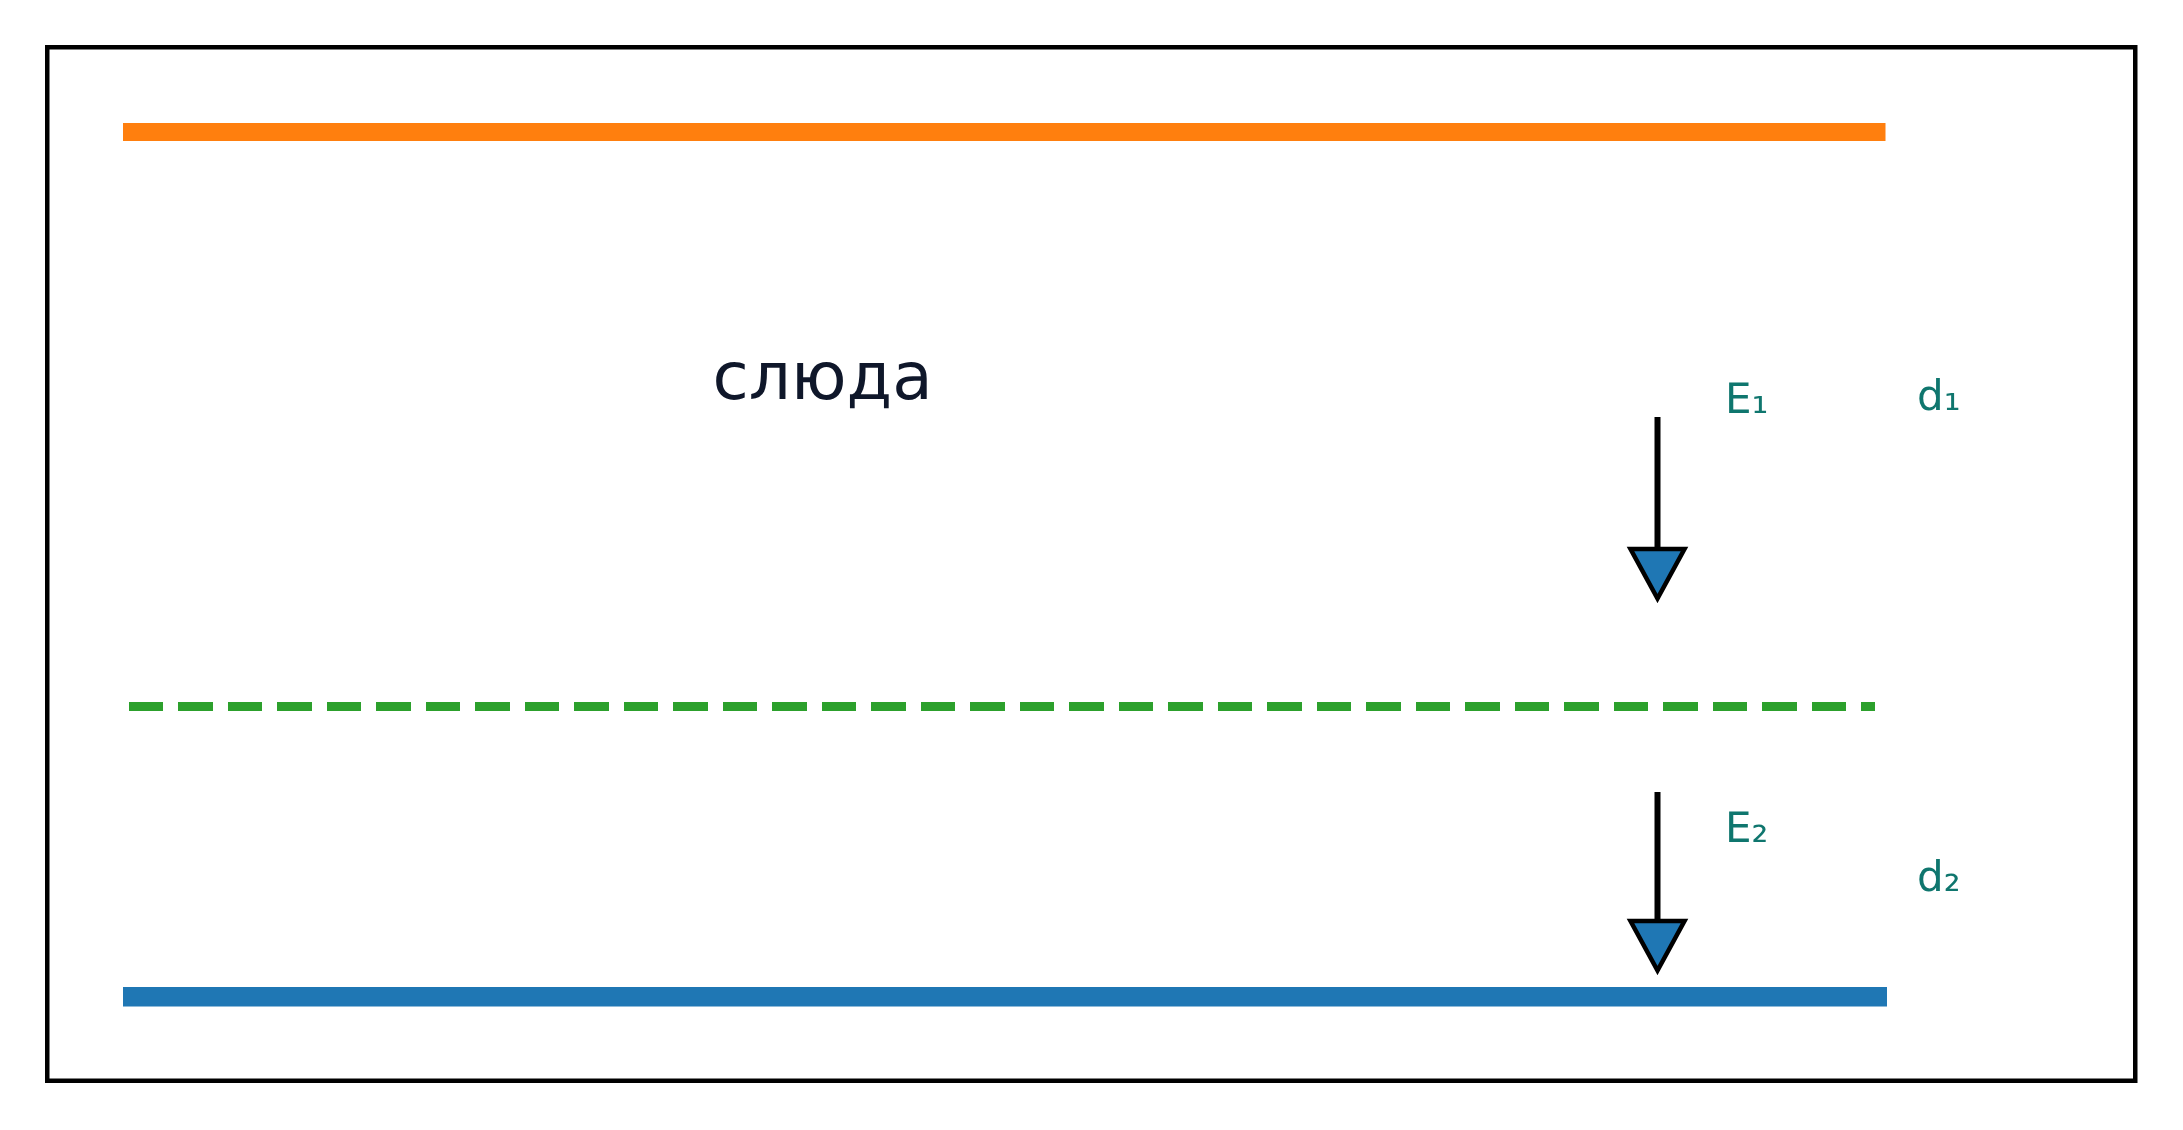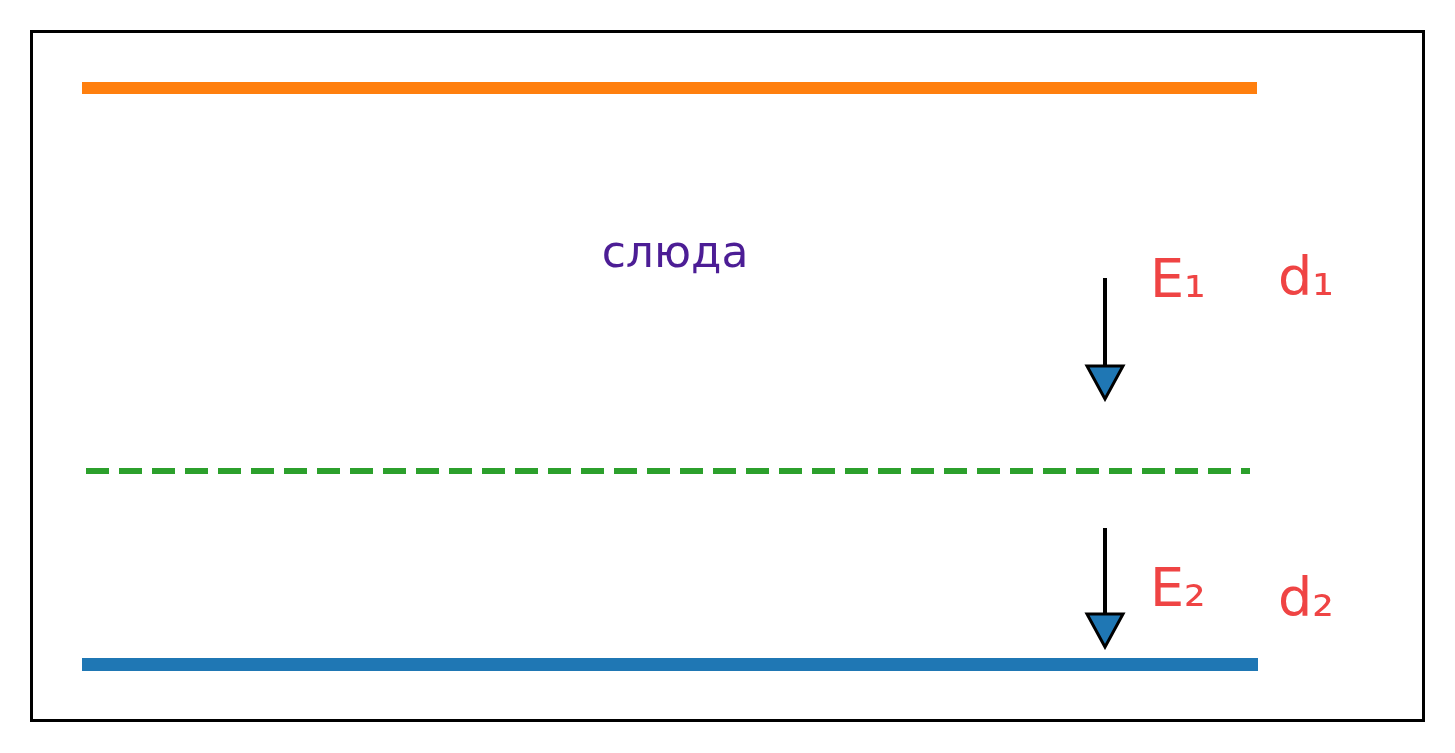--- a/index.html
+++ b/index.html
@@ -52,32 +52,32 @@
       var(--interface-line, #2ca02c) 0px,
       var(--interface-line, #2ca02c) 23px,
       transparent 23px,
       transparent 33px
     );
   }
   .material-block {
     position: absolute;
     left: 475px;
     width: 400px;
-    text-align: center;
-    color: #4c1d95;
+    text-align: left;
+    color: #0f172a;
     font-size: 44px;
     line-height: 1.02;
     white-space: nowrap;
   }
   .material-block.mica { top: 230px; }
   .material-block.paraffin { top: 520px; }
   .side-label {
     position: absolute;
-    color: #ef4444;
-    font-size: 54px;
+    color: #0f766e;
+    font-size: 28px;
     line-height: 1;
     white-space: nowrap;
   }
   .arrow-stem {
     position: absolute;
     width: 4px;
     background: #000000;
   }
   .arrow-stem.a1 { left: 1103px; top: 278px; height: 92px; }
   .arrow-stem.a2 { left: 1103px; top: 528px; height: 90px; }
@@ -120,16 +120,16 @@
   <div class="arrow-stem a2"></div>
   <div class="arrow-head a2">
     <svg viewBox="0 0 42 38" xmlns="http://www.w3.org/2000/svg">
       <polygon points="3,2 39,2 21,35" stroke-width="3" stroke="#000000" fill="#1f77b4"></polygon>
     </svg>
   </div>
 
   <div class="side-label" style="left:1150px; top:252px;">E₁</div>
   <div class="side-label" style="left:1278px; top:250px;text-align:right;">d₁</div>
 
-  <div class="side-label" style="left:1150px; top:561px;">E₂</div>
+  <div class="side-label" style="left:1150px; top:538px;">E₂</div>
   <div class="side-label" style="left:1278px; top:543px;margin-top:28px;">d₂</div>
 
 </div>
 
 </body></html>

